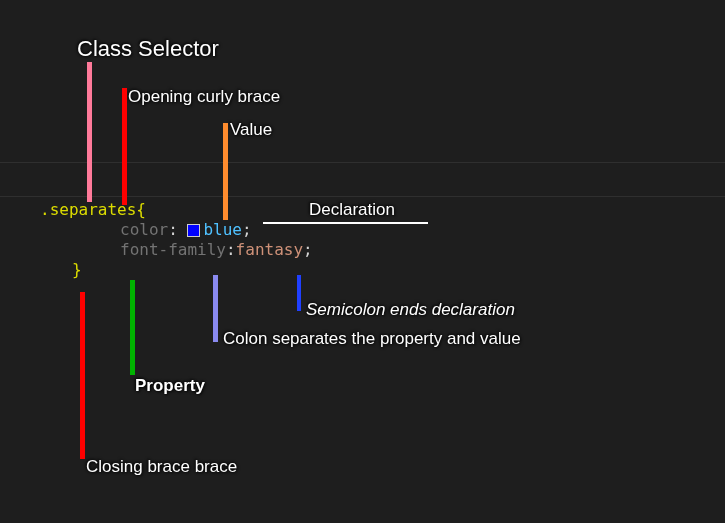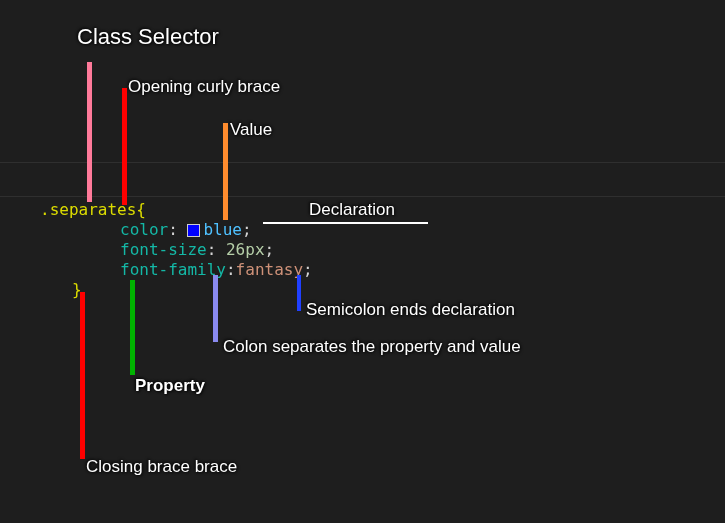--- a/index.html
+++ b/index.html
@@ -37,21 +37,21 @@
       font-size: 16px;
       line-height: 20px;
     }
     .selector {
       color: #dcdc00;
     }
     .brace {
       color: #dcdc00;
     }
     .property {
-      color: #14b8a6;
+      color: #737373;
     }
     .colon {
       color: #d4d4d4;
     }
     .value-color {
       color: #4fc1ff;
       text-align: center;
     }
     .value-num {
       color: #b5cea8;
@@ -81,53 +81,50 @@
       background: rgba(255,255,255,0.08);
       width: 100%;
     }
   </style>
 </head>
 <body>
 
 <div class="faint-line" style="top: 162px;"></div>
 <div class="faint-line" style="top: 196px;"></div>
 
-<div class="label label-large" style="left: 77px; top: 24px;">Class Selector</div>
+<div class="label label-large" style="left: 77px; top: 36px;">Class Selector</div>
 <div class="line" style="left: 87px; top: 62px; height: 140px; background: #ff7a9a;"></div>
 
-<div class="label" style="left: 128px; top: 77px;">Opening curly brace</div>
+<div class="label" style="left: 128px; top: 87px;">Opening curly brace</div>
 <div class="line" style="left: 122px; top: 88px; height: 117px; background: #ff0000;"></div>
 
 <div class="label" style="left: 230px; top: 120px; text-align: right;">Value</div>
 <div class="line" style="left: 223px; top: 123px; height: 97px; background: #ff8c2e;"></div>
 
 <div class="label" style="left: 309px; top: 200px; text-align: right;">Declaration</div>
 <div class="hline" style="left: 263px; top: 222px; width: 165px;"></div>
 
 <div class="code-container">
   <div>
     <span class="selector">.separates</span><span class="brace">{</span>
   </div>
   <div style="padding-left: 80px;">
     <span class="property">color</span><span class="colon">:</span> <span class="color-swatch" style="background:#0000ff;"></span><span class="value-color">blue</span><span class="semicolon">;</span>
   </div>
   <div style="padding-left: 80px;">
-    <span class="property">font-size</span><span class="colon">:</span> <span class="value-num">26px</span><span class="semicolon">;</span>
-  </div>
-  <div style="padding-left: 80px;">
     <span class="property">font-family</span><span class="colon">:</span><span class="value-text">fantasy</span><span class="semicolon">;</span>
   </div>
   <div style="padding-left: 32px;">
     <span class="brace">}</span>
   </div>
 </div>
 
 <div class="line" style="left: 297px; top: 275px; height: 36px; width:4px; background: #2040ff;"></div>
-<div class="label" style="left: 306px; top: 300px;">Semicolon ends declaration</div>
+<div class="label" style="left: 306px; top: 300px; font-style: italic;">Semicolon ends declaration</div>
 
 <div class="line" style="left: 213px; top: 275px; height: 67px; background: #8a8af0;"></div>
-<div class="label" style="left: 223px; top: 337px; text-align: right;">Colon separates the property and value</div>
+<div class="label" style="left: 223px; top: 329px; text-align: right;">Colon separates the property and value</div>
 
 <div class="line" style="left: 130px; top: 280px; height: 95px; background: #00b300;"></div>
 <div class="label" style="left: 135px; top: 376px; font-weight: bold;">Property</div>
 
 <div class="line" style="left: 80px; top: 292px; height: 167px; background: #ff0000;"></div>
 <div class="label" style="left: 86px; top: 457px;">Closing brace brace</div>
 
 </body></html>

